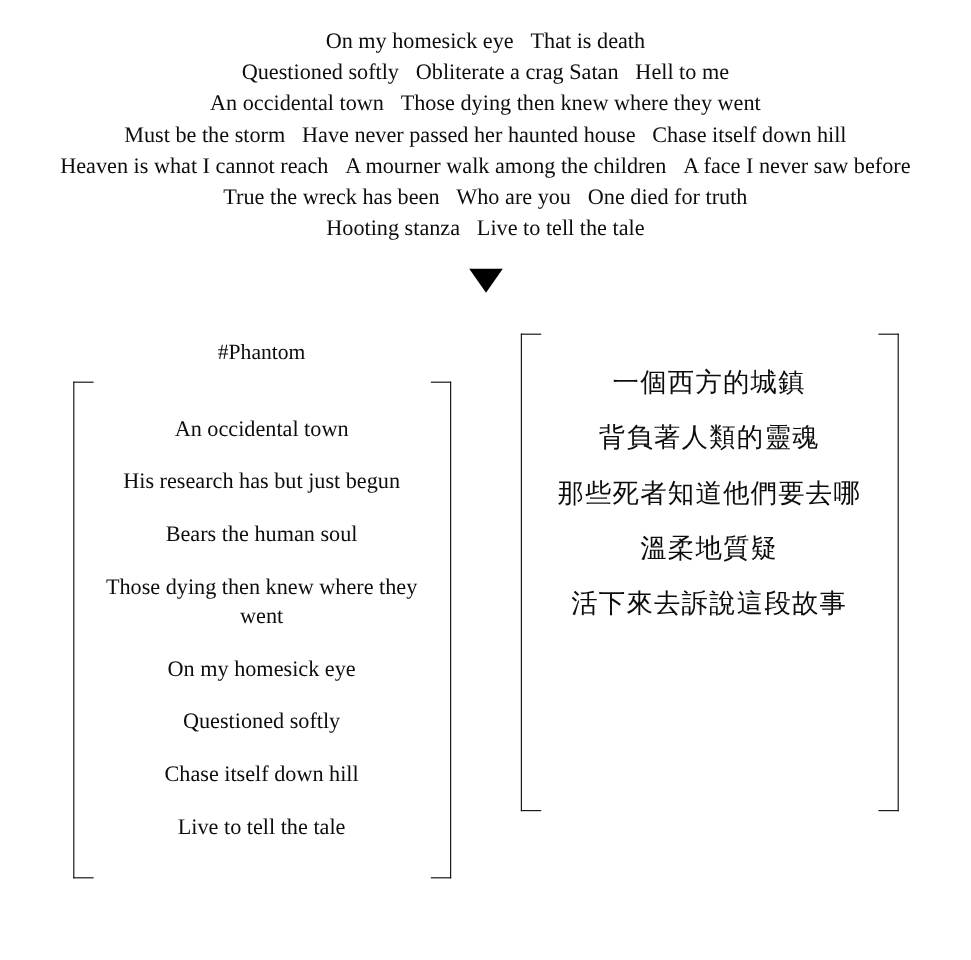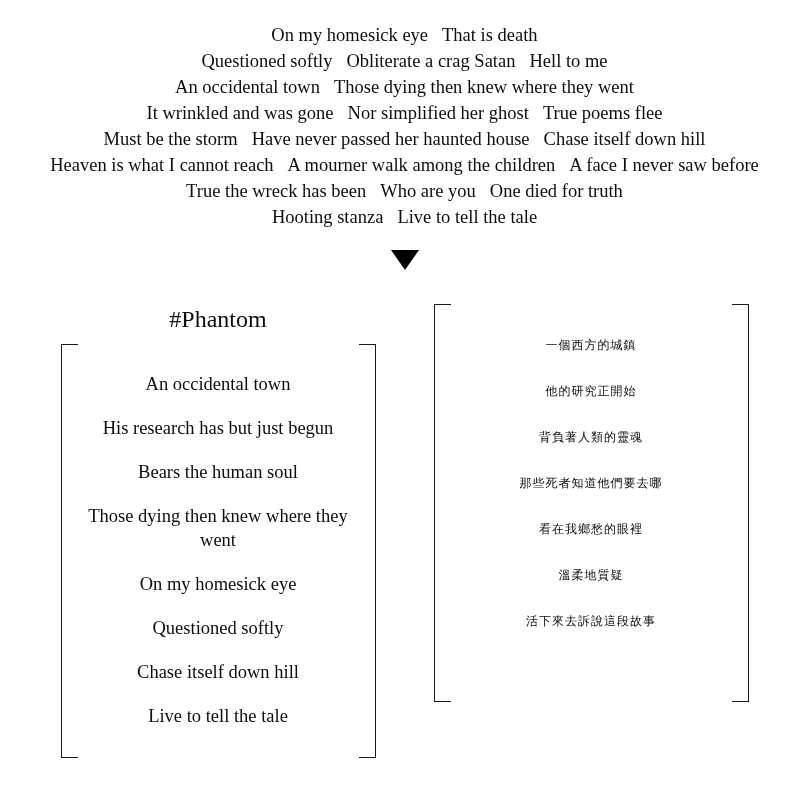--- a/index.html
+++ b/index.html
@@ -58,21 +58,21 @@
     justify-content: center;
     gap: 58px;
     margin-top: 14px;
   }
   .panel {
     width: 315px;
     position: relative;
   }
   .panel-title {
     text-align: center;
-    font-size: 24px;
+    font-size: 18px;
     line-height: 30px;
     margin-bottom: 10px;
     color: #0d0d0d;
   }
   .panel-title.cjk {
     font-family: "DejaVu Serif", serif;
     font-size: 21px;
   }
   .bracket-box {
     position: relative;
@@ -97,42 +97,39 @@
   }
   .line-item {
     text-align: center;
     font-size: 18.5px;
     line-height: 24px;
     padding: 10px 0 10px 0;
     color: #0d0d0d;
   }
   .line-item.cjk {
     font-family: Liberation Sans, sans-serif;
-    font-size: 12px;
+    font-size: 22px;
     letter-spacing: 1px;
     padding: 11px 0 11px 0;
   }
 </style>
 </head>
 <body>
 
 <div class="page">
 
   <div class="cloud">
     <div class="cloud-line">
       <span class="seg">On my homesick eye</span><span class="seg">That is death</span>
     </div>
     <div class="cloud-line">
       <span class="seg">Questioned softly</span><span class="seg">Obliterate a crag Satan</span><span class="seg">Hell to me</span>
     </div>
     <div class="cloud-line">
       <span class="seg">An occidental town</span><span class="seg">Those dying then knew where they went</span>
-    </div>
-    <div class="cloud-line">
-      <span class="seg">It wrinkled and was gone</span><span class="seg">Nor simplified her ghost</span><span class="seg">True poems flee</span>
     </div>
     <div class="cloud-line">
       <span class="seg">Must be the storm</span><span class="seg">Have never passed her haunted house</span><span class="seg">Chase itself down hill</span>
     </div>
     <div class="cloud-line">
       <span class="seg">Heaven is what I cannot reach</span><span class="seg">A mourner walk among the children</span><span class="seg">A face I never saw before</span>
     </div>
     <div class="cloud-line">
       <span class="seg">True the wreck has been</span><span class="seg">Who are you</span><span class="seg">One died for truth</span>
     </div>
@@ -161,24 +158,22 @@
         <div class="line-item">Chase itself down hill</div>
         <div class="line-item">Live to tell the tale</div>
       </div>
     </div>
 
     <div class="panel">
       <div class="bracket-box">
         <div class="bracket left"></div>
         <div class="bracket right"></div>
         <div class="line-item cjk">一個西方的城鎮</div>
-        <div class="line-item cjk">他的研究正開始</div>
         <div class="line-item cjk">背負著人類的靈魂</div>
         <div class="line-item cjk">那些死者知道他們要去哪</div>
-        <div class="line-item cjk">看在我鄉愁的眼裡</div>
         <div class="line-item cjk">溫柔地質疑</div>
         <div class="line-item cjk">活下來去訴說這段故事</div>
       </div>
     </div>
 
   </div>
 
 </div>
 
 </body></html>

